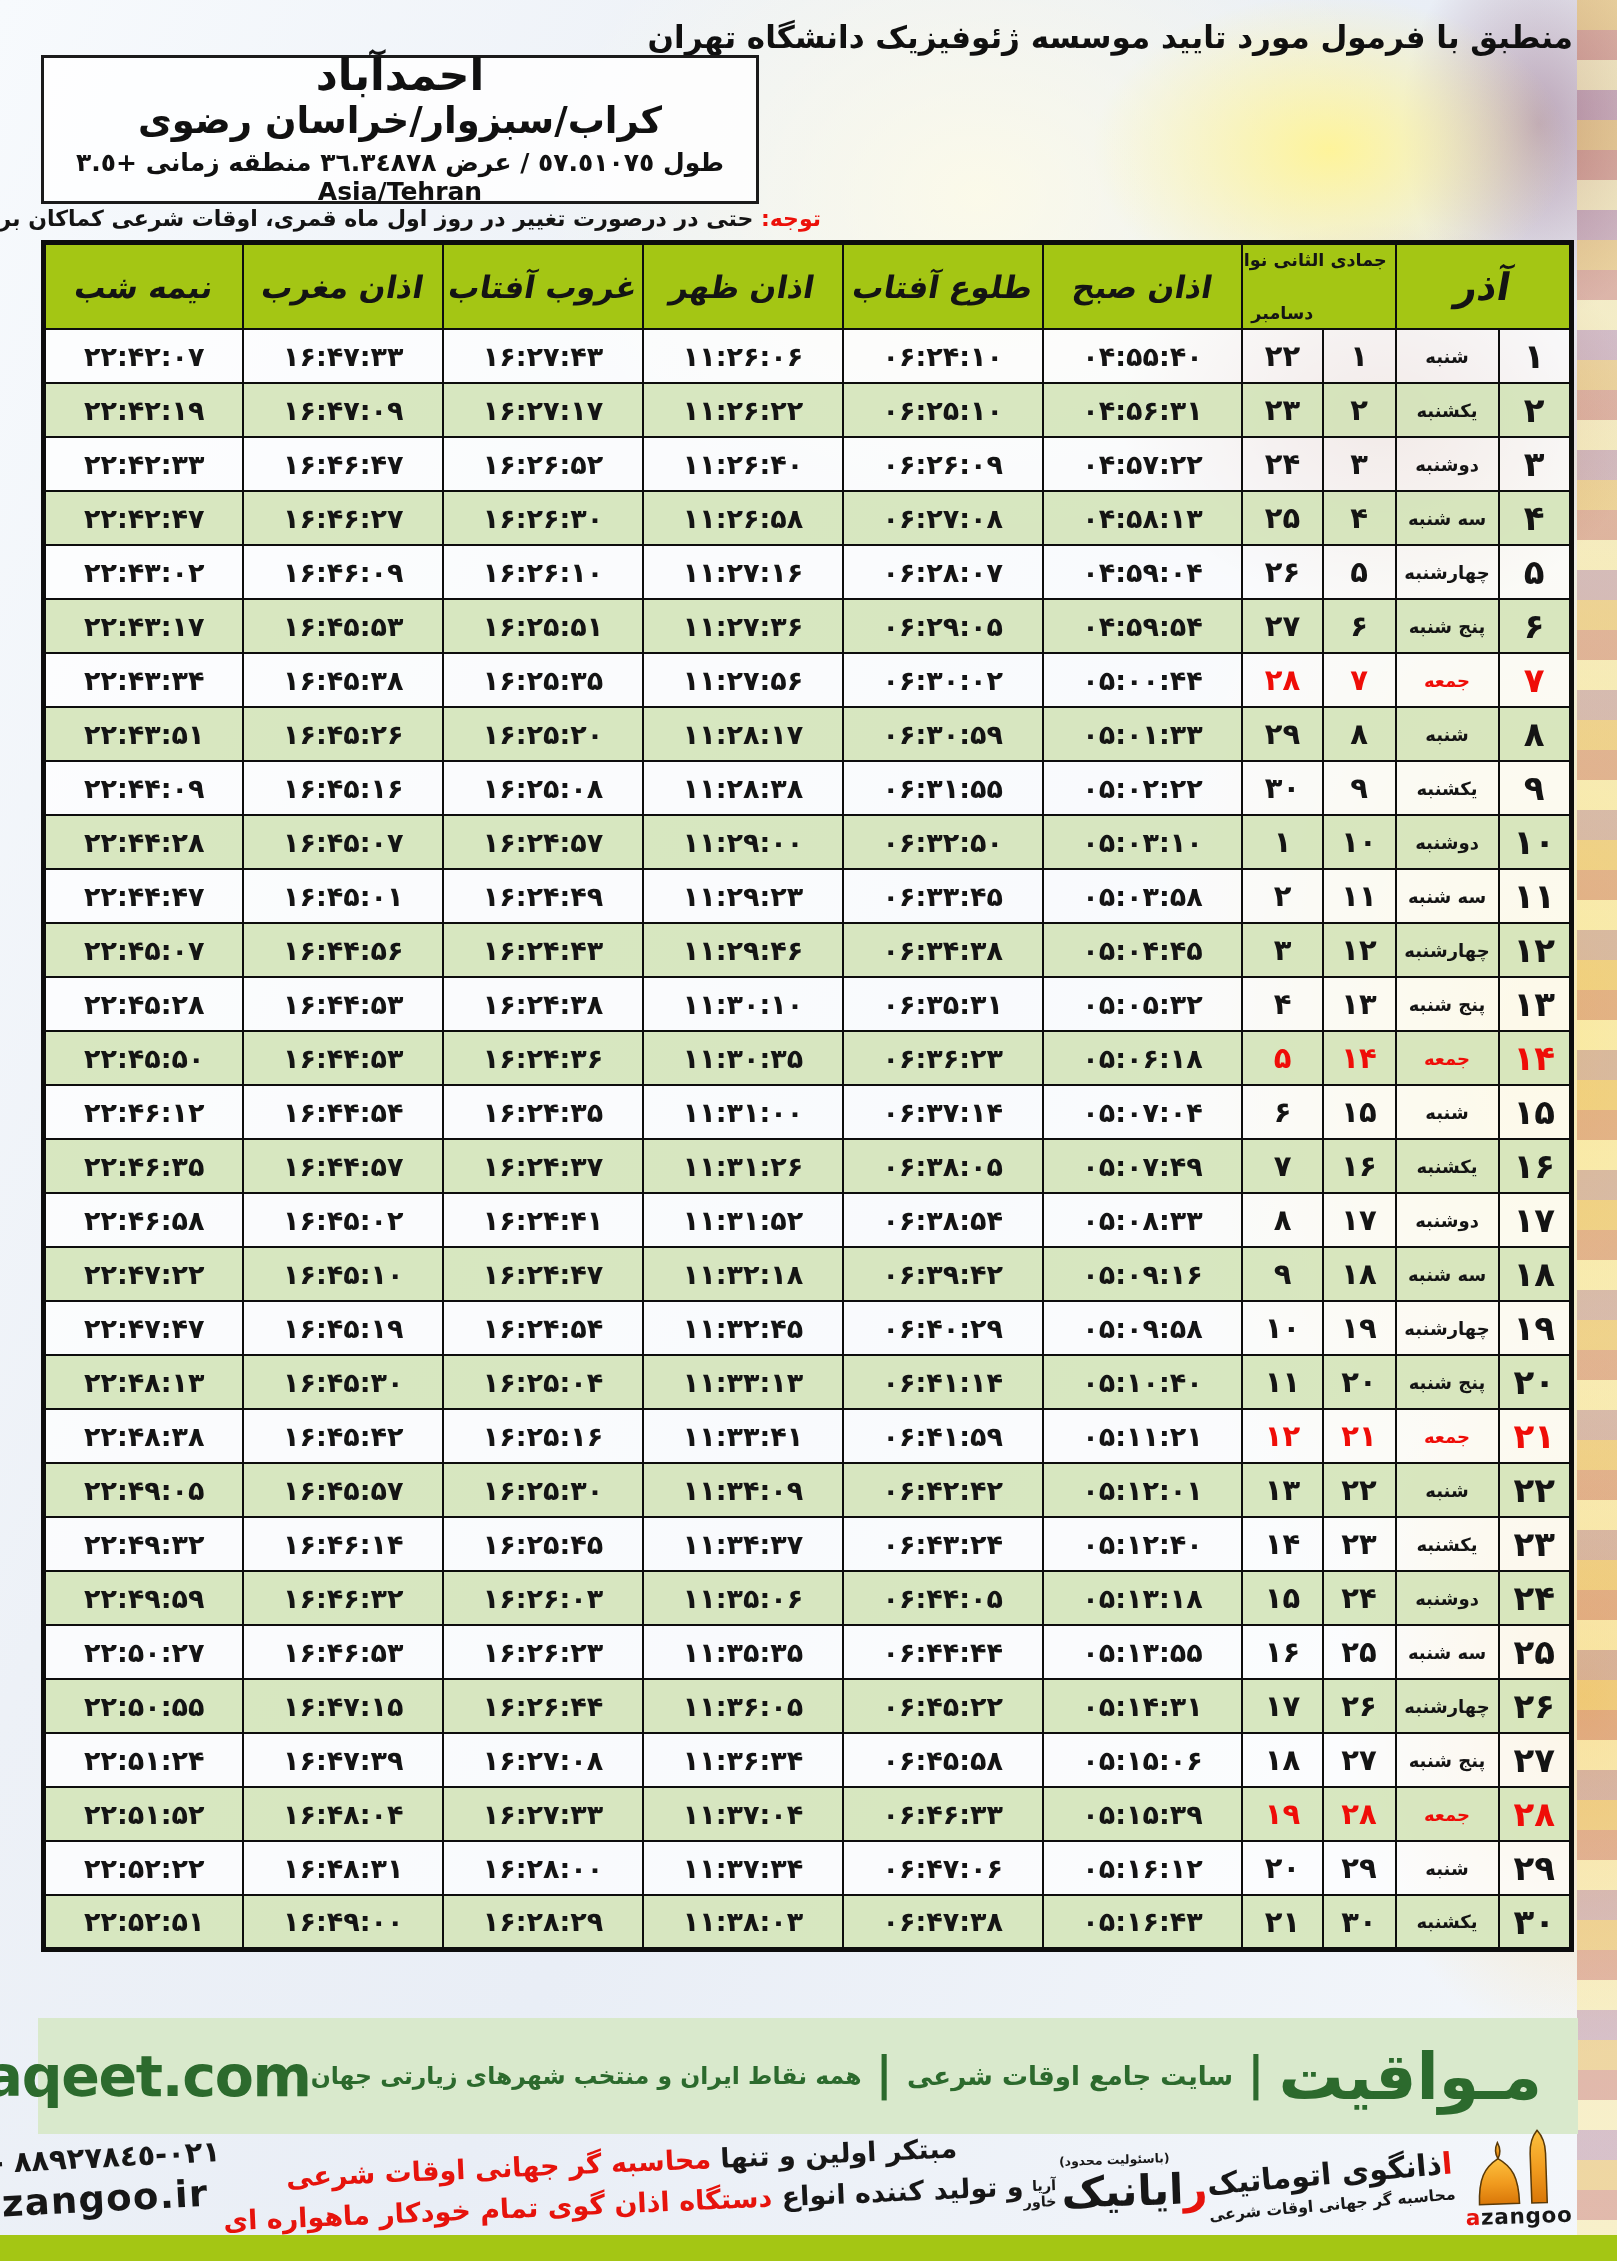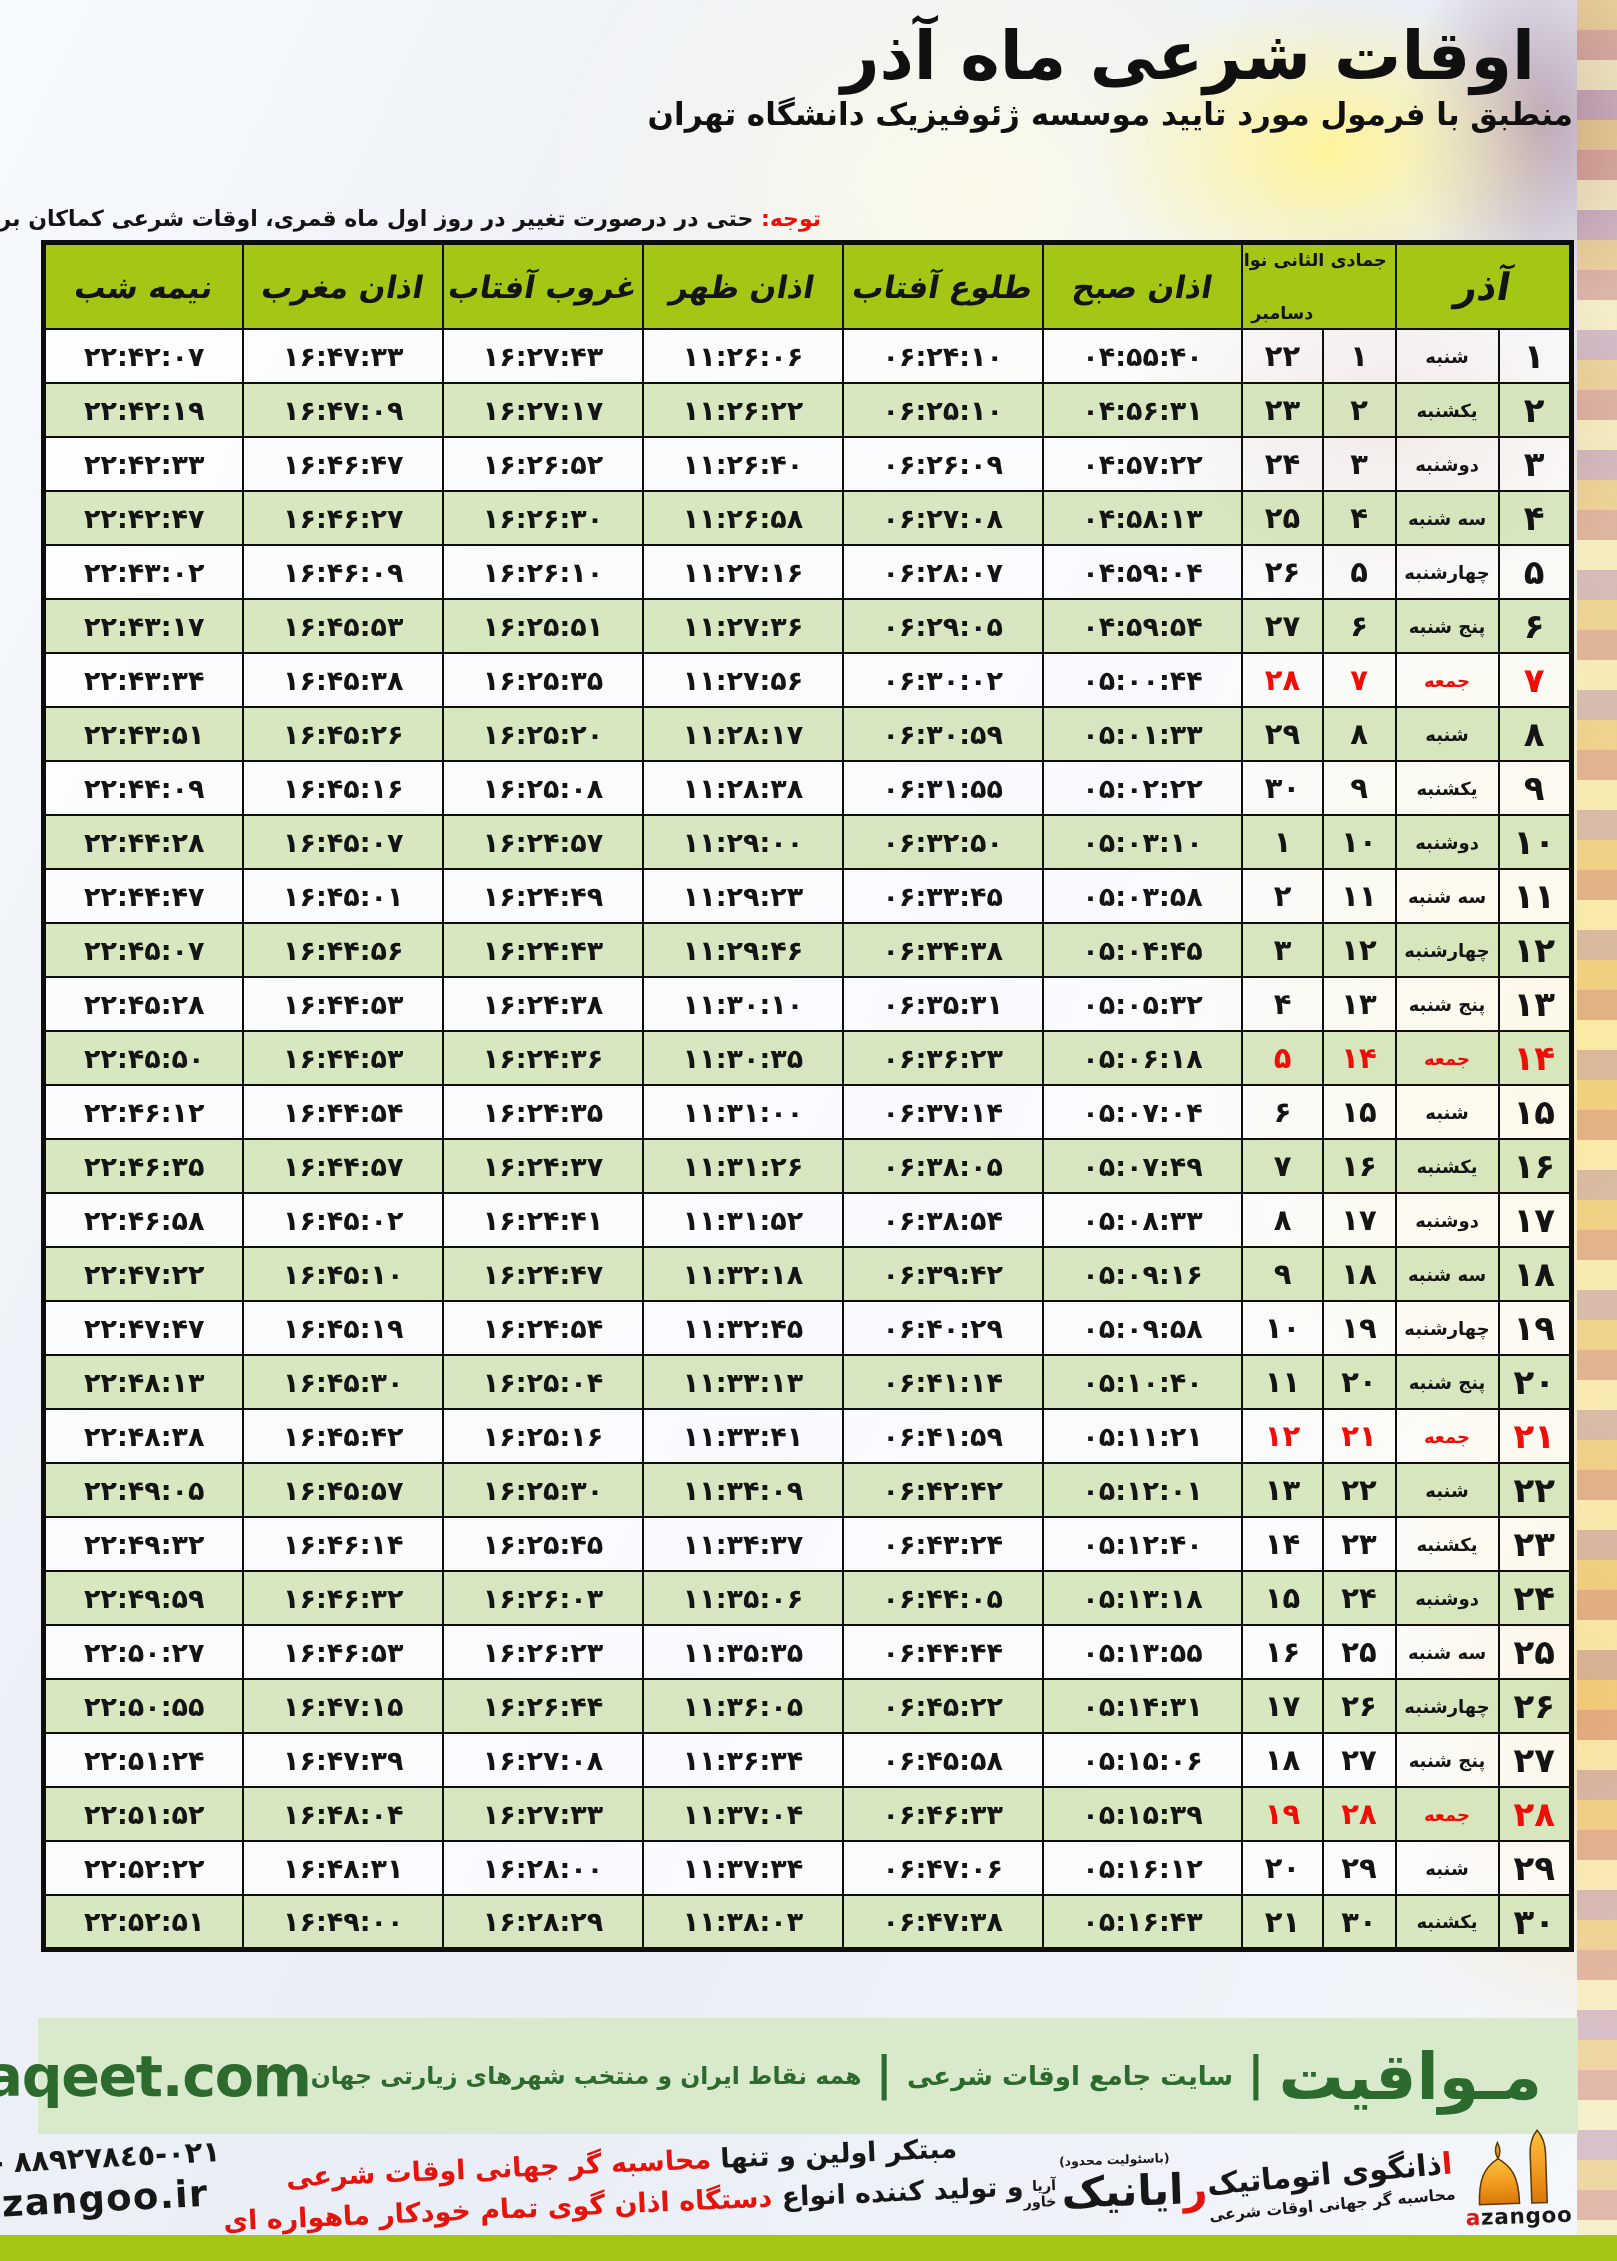--- a/index.html
+++ b/index.html
@@ -121,24 +121,28 @@
   }
 </style>
 </head>
 <body>
 
 <div id="page">
   <div class="bg-art"></div>
   <div class="edge-strip"></div>
 
   <div class="title-block">
-    <div class="main">اوقات شرعی ماه آذر</div>
     <div class="subtitle">منطبق با فرمول مورد تایید موسسه ژئوفیزیک دانشگاه تهران</div>
   </div>
 
+  <div class="city-box">
+    <div class="city">احمدآباد</div>
+    <div class="region">کراب/سبزوار/خراسان رضوی</div>
+    <div class="coords">طول ٥٧.٥١٠٧٥ / عرض ٣٦.٣٤٨٧٨ منطقه زمانی +٣.٥ Asia/Tehran</div>
+  </div>
 
   <div class="note-line">
     <span class="red">توجه:</span><span> حتی در درصورت تغییر در روز اول ماه قمری، اوقات شرعی کماکان برای روزهای شمسی و میلادی معتبر است.</span>
   </div>
 
   <table class="prayer">
     <colgroup>
       <col style="width:73px">
         <col style="width:103px">
         <col style="width:73px">

